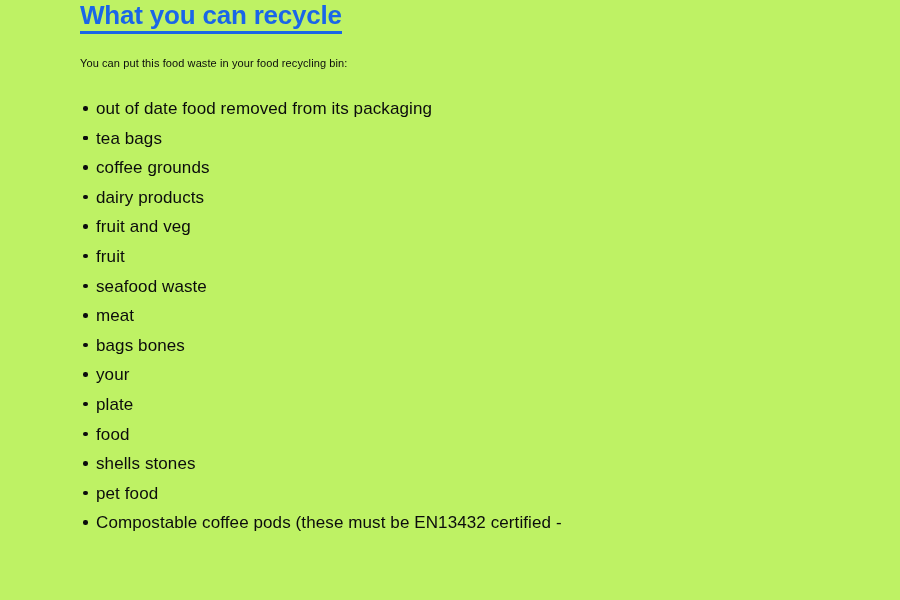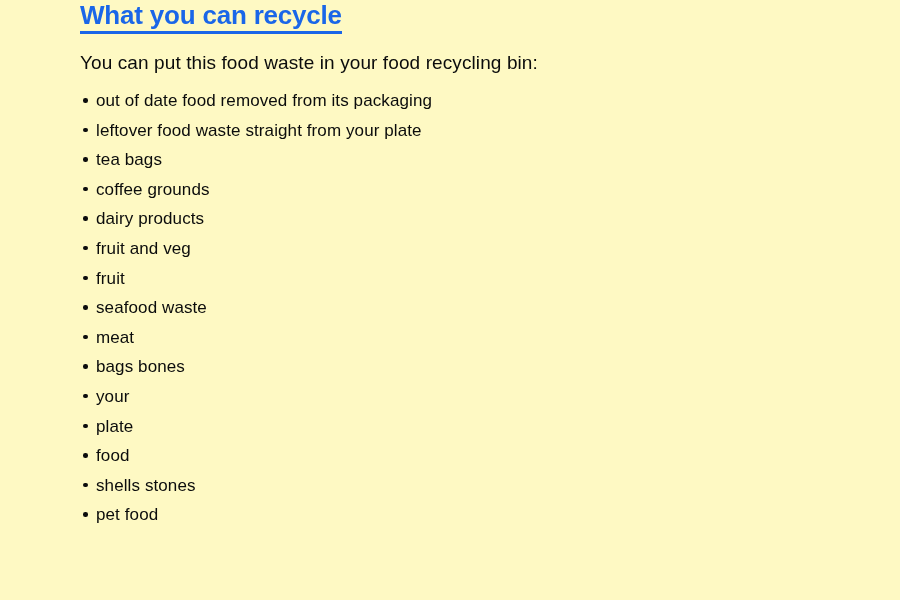--- a/index.html
+++ b/index.html
@@ -13,21 +13,21 @@
     height: 600px;
     overflow: hidden;
     font-family: "Liberation Sans", sans-serif;
     -webkit-font-smoothing: antialiased;
   }
 
   .page {
     position: relative;
     width: 900px;
     height: 600px;
-    background: #fef9c3;
+    background: #bef264;
     box-sizing: border-box;
     padding: 0 0 0 80px;
     overflow: hidden;
   }
 
   .content {
     width: 620px;
   }
 
   
@@ -48,31 +48,31 @@
     cursor: pointer;
   }
 
   
   .intro {
     margin: 0;
     padding: 0;
     position: absolute;
     top: 52px;
     left: 80px;
-    font-size: 19px;
+    font-size: 11px;
     line-height: 22px;
     color: #0b0c0c;
     letter-spacing: 0.1px;
     white-space: nowrap;
   }
 
   
   .recycle-list {
     position: absolute;
-    top: 92px;
+    top: 100px;
     left: 80px;
     margin: 0;
     padding: 0;
     list-style: none;
     width: 760px;
   }
   .recycle-item {
     position: relative;
     padding-left: 16px;
     margin: 0 0 12.6px 0;
@@ -107,21 +107,20 @@
 
   <p class="intro">You can put this food waste in your food recycling bin:</p>
 
   <ul class="recycle-list">
     <li class="recycle-item">
       <span class="bullet-dot"></span>
       <span class="item-text">out of date food removed from its packaging</span>
     </li>
     <li class="recycle-item">
       <span class="bullet-dot"></span>
-      <span class="item-text">leftover food waste straight from your plate</span>
     </li>
     <li class="recycle-item">
       <span class="bullet-dot"></span>
       <span class="item-text">tea bags</span>
     </li>
     <li class="recycle-item">
       <span class="bullet-dot"></span>
       <span class="item-text">coffee grounds</span>
     </li>
     <li class="recycle-item">
@@ -161,14 +160,18 @@
       <span class="item-text">food</span>
     </li>
     <li class="recycle-item">
       <span class="bullet-dot"></span>
       <span class="item-text">shells stones</span>
     </li>
     <li class="recycle-item">
       <span class="bullet-dot"></span>
       <span class="item-text">pet food</span>
     </li>
+    <li class="recycle-item">
+      <span class="bullet-dot"></span>
+      <span class="item-text">Compostable coffee pods (these must be EN13432 certified -</span>
+    </li>
   </ul>
 </div>
 
 </body></html>

